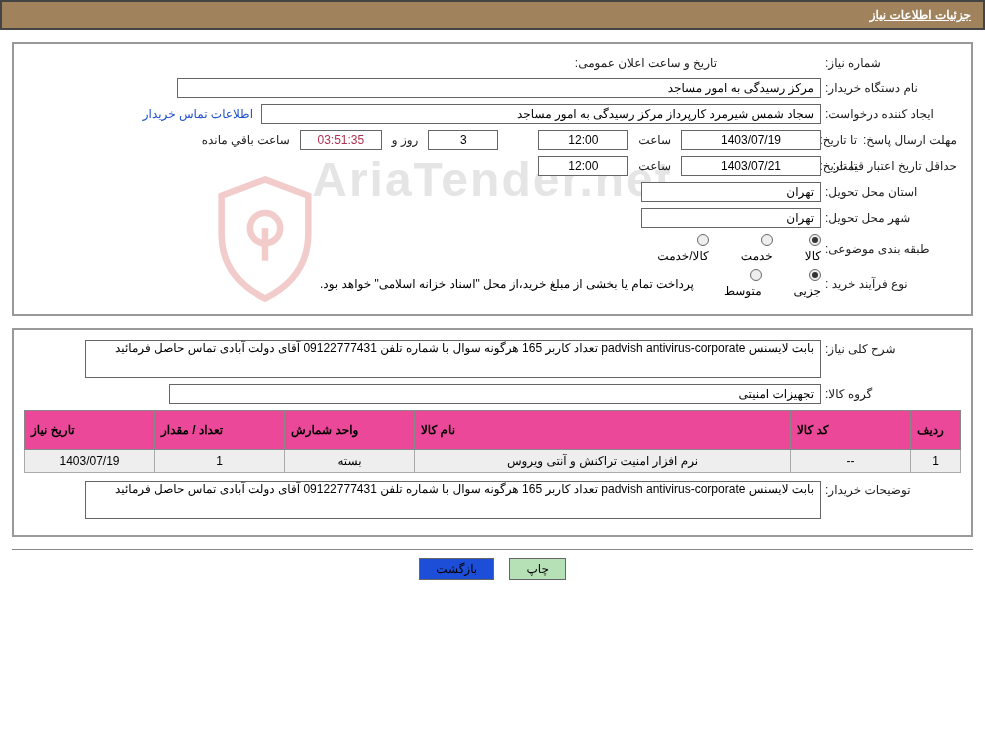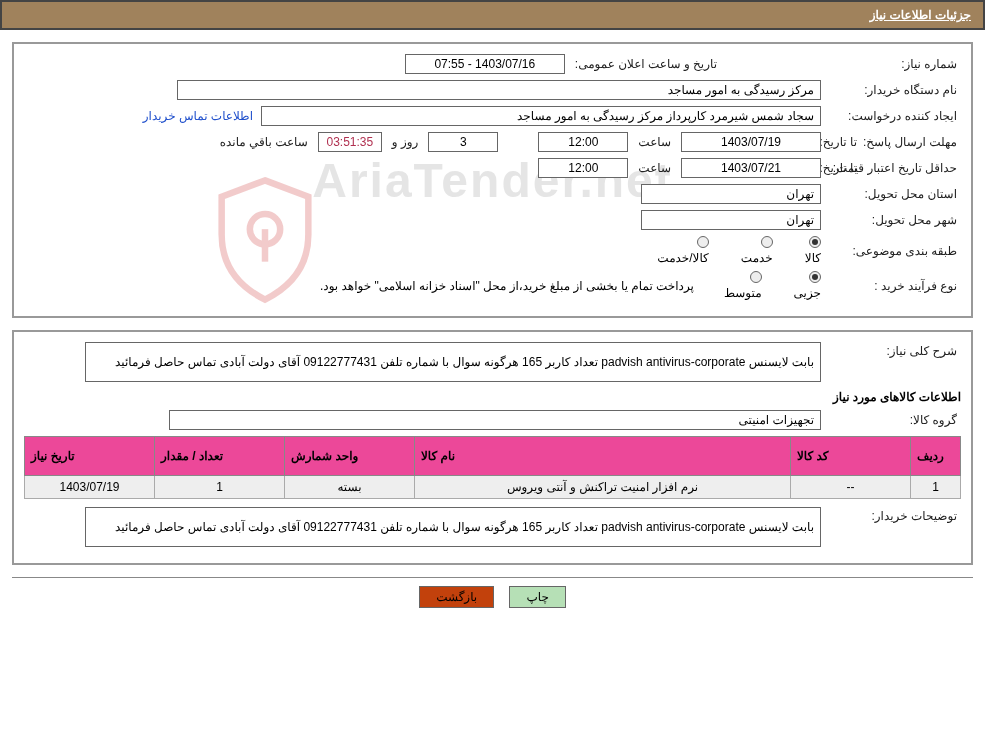--- a/index.html
+++ b/index.html
@@ -1,37 +1,37 @@
 <!DOCTYPE html>
 <html dir="rtl" lang="fa"><head>
 <meta charset="utf-8">
 <style>
 * { box-sizing: border-box; margin: 0; padding: 0; }
 body { font-family: Tahoma, Arial, sans-serif; font-size: 12px; background: #fff; direction: rtl; width: 985px; }
 .header { background: #a0825c; color: #fff; padding: 6px 12px; border: 2px solid #444; border-bottom: 2px solid #444; font-weight: bold; text-decoration: underline; }
 .panel { border: 2px solid #999; margin: 12px; padding: 10px 10px; position: relative; }
 .row { display: flex; align-items: center; margin-bottom: 6px; flex-wrap: nowrap; }
 .label { font-weight: normal; color: #222; white-space: nowrap; padding: 2px 4px; }
-.label-w { width: 140px; text-align: right; }
+.label-w { width: 140px; text-align: left; }
 .field { border: 1px solid #666; background: #fff; padding: 2px 6px; text-align: center; min-height: 20px; display: inline-block; direction: rtl; }
 .field-rtl { text-align: right; }
 .link { color: #2050cc; cursor: pointer; padding-right: 8px; }
 .radio-group { display: flex; align-items: center; gap: 6px; }
 .radio-item { display: flex; align-items: flex-start; gap: 3px; flex-direction: column; }
 .circle { width: 12px; height: 12px; border: 1px solid #666; border-radius: 50%; background: #eee; display: inline-block; position: relative; }
 .circle.sel::after { content: ''; position: absolute; width: 6px; height: 6px; background: #333; border-radius: 50%; top: 2px; right: 2px; }
-.textarea { border: 1px solid #666; background: #fff; padding: 12px 6px; text-align: right; width: 736px; min-height: 38px; resize: none; }
+.textarea { border: 1px solid #666; background: #fff; padding: 0 6px; text-align: right; width: 736px; min-height: 38px; resize: none; }
 table.data { width: 100%; border-collapse: collapse; margin-top: 6px; }
 table.data th { background: #ec4899; border: 1px solid #888; padding: 12px 6px; font-weight: bold; text-align: left; }
 table.data td { background: #eee; border: 1px solid #aaa; padding: 4px 6px; text-align: center; }
 .section-title { font-weight: bold; color: #000; margin: 8px 0 6px 0; }
 .footer { text-align: center; padding: 8px 0; border-top: 1px solid #888; margin: 0 12px; }
 .btn { border: 1px solid #666; padding: 3px 16px; margin: 0 6px; cursor: pointer; font-family: inherit; font-size: 12px; }
 .btn-green { background: #b6e0b6; }
-.btn-pink { background: #c2410c; }
+.btn-pink { background: #1d4ed8; }
 .watermark { position: absolute; top: 50%; left: 50%; transform: translate(-50%, -50%); font-size: 48px; color: rgba(180,180,180,0.35); font-weight: bold; letter-spacing: 2px; pointer-events: none; z-index: 0; white-space: nowrap; }
 .shield { position: absolute; top: 48%; right: 68%; width: 110px; height: 130px; opacity: 0.25; pointer-events: none; }
 .sp { display: inline-block; width: 6px; }
 .content-layer { position: relative; z-index: 1; }
 </style>
 </head>
 <body>
 
 <div class="header">
   <span>جزئیات اطلاعات نیاز</span>
@@ -45,21 +45,20 @@
     <line x1="50" y1="50" x2="50" y2="80" stroke="#c33" stroke-width="6"></line>
   </svg>
 
   <div class="content-layer">
 
   <div class="row">
     <span class="label label-w">شماره نیاز:</span>
     <span style="flex:0 0 100px"></span>
     <span class="label">تاریخ و ساعت اعلان عمومی:</span>
     <span class="sp"></span>
-    <span class="field" style="width:160px">1403/07/16 - 07:55</span>
   </div>
 
   <div class="row">
     <span class="label label-w">نام دستگاه خریدار:</span>
     <span class="field field-rtl" style="width:644px">مرکز رسیدگی به امور مساجد</span>
   </div>
 
   <div class="row">
     <span class="label label-w">ایجاد کننده درخواست:</span>
     <span class="field field-rtl" style="width:560px">سجاد شمس شیرمرد کارپرداز مرکز رسیدگی به امور مساجد</span>
@@ -72,21 +71,21 @@
     <span class="field" style="width:140px">1403/07/19</span>
     <span class="sp"></span>
     <span class="label">ساعت</span>
     <span class="sp"></span>
     <span class="field" style="width:90px">12:00</span>
     <span style="width:40px"></span>
     <span class="field" style="width:70px">3</span>
     <span class="sp"></span>
     <span class="label">روز و</span>
     <span class="sp"></span>
-    <span class="field" style="width:64px;color:#b03050">03:51:35</span>
+    <span class="field" style="width:82px;color:#b03050">03:51:35</span>
     <span class="sp"></span>
     <span class="label">ساعت باقي مانده</span>
   </div>
 
   <div class="row">
     <span class="label" style="width:140px">حداقل تاریخ اعتبار قیمت:</span>
     <span class="label" style="width:40px;margin-right:-40px">تا تاریخ:</span>
     <span class="field" style="width:140px">1403/07/21</span>
     <span class="sp"></span>
     <span class="label">ساعت</span>
@@ -143,21 +142,20 @@
 
   </div>
 </div>
 
 <div class="panel">
   <div class="row" style="align-items:flex-start">
     <span class="label label-w">شرح کلی نیاز:</span>
     <div class="textarea">بابت لایسنس padvish antivirus-corporate تعداد کاربر 165 هرگونه سوال با شماره تلفن 09122777431 آقای دولت آبادی تماس حاصل فرمائید</div>
   </div>
 
-  <div class="section-title">اطلاعات کالاهای مورد نیاز</div>
 
   <div class="row">
     <span class="label label-w">گروه کالا:</span>
     <span class="field field-rtl" style="width:652px">تجهیزات امنیتی</span>
   </div>
 
   <table class="data">
     <thead>
       <tr>
         <th style="width:50px">ردیف</th>

